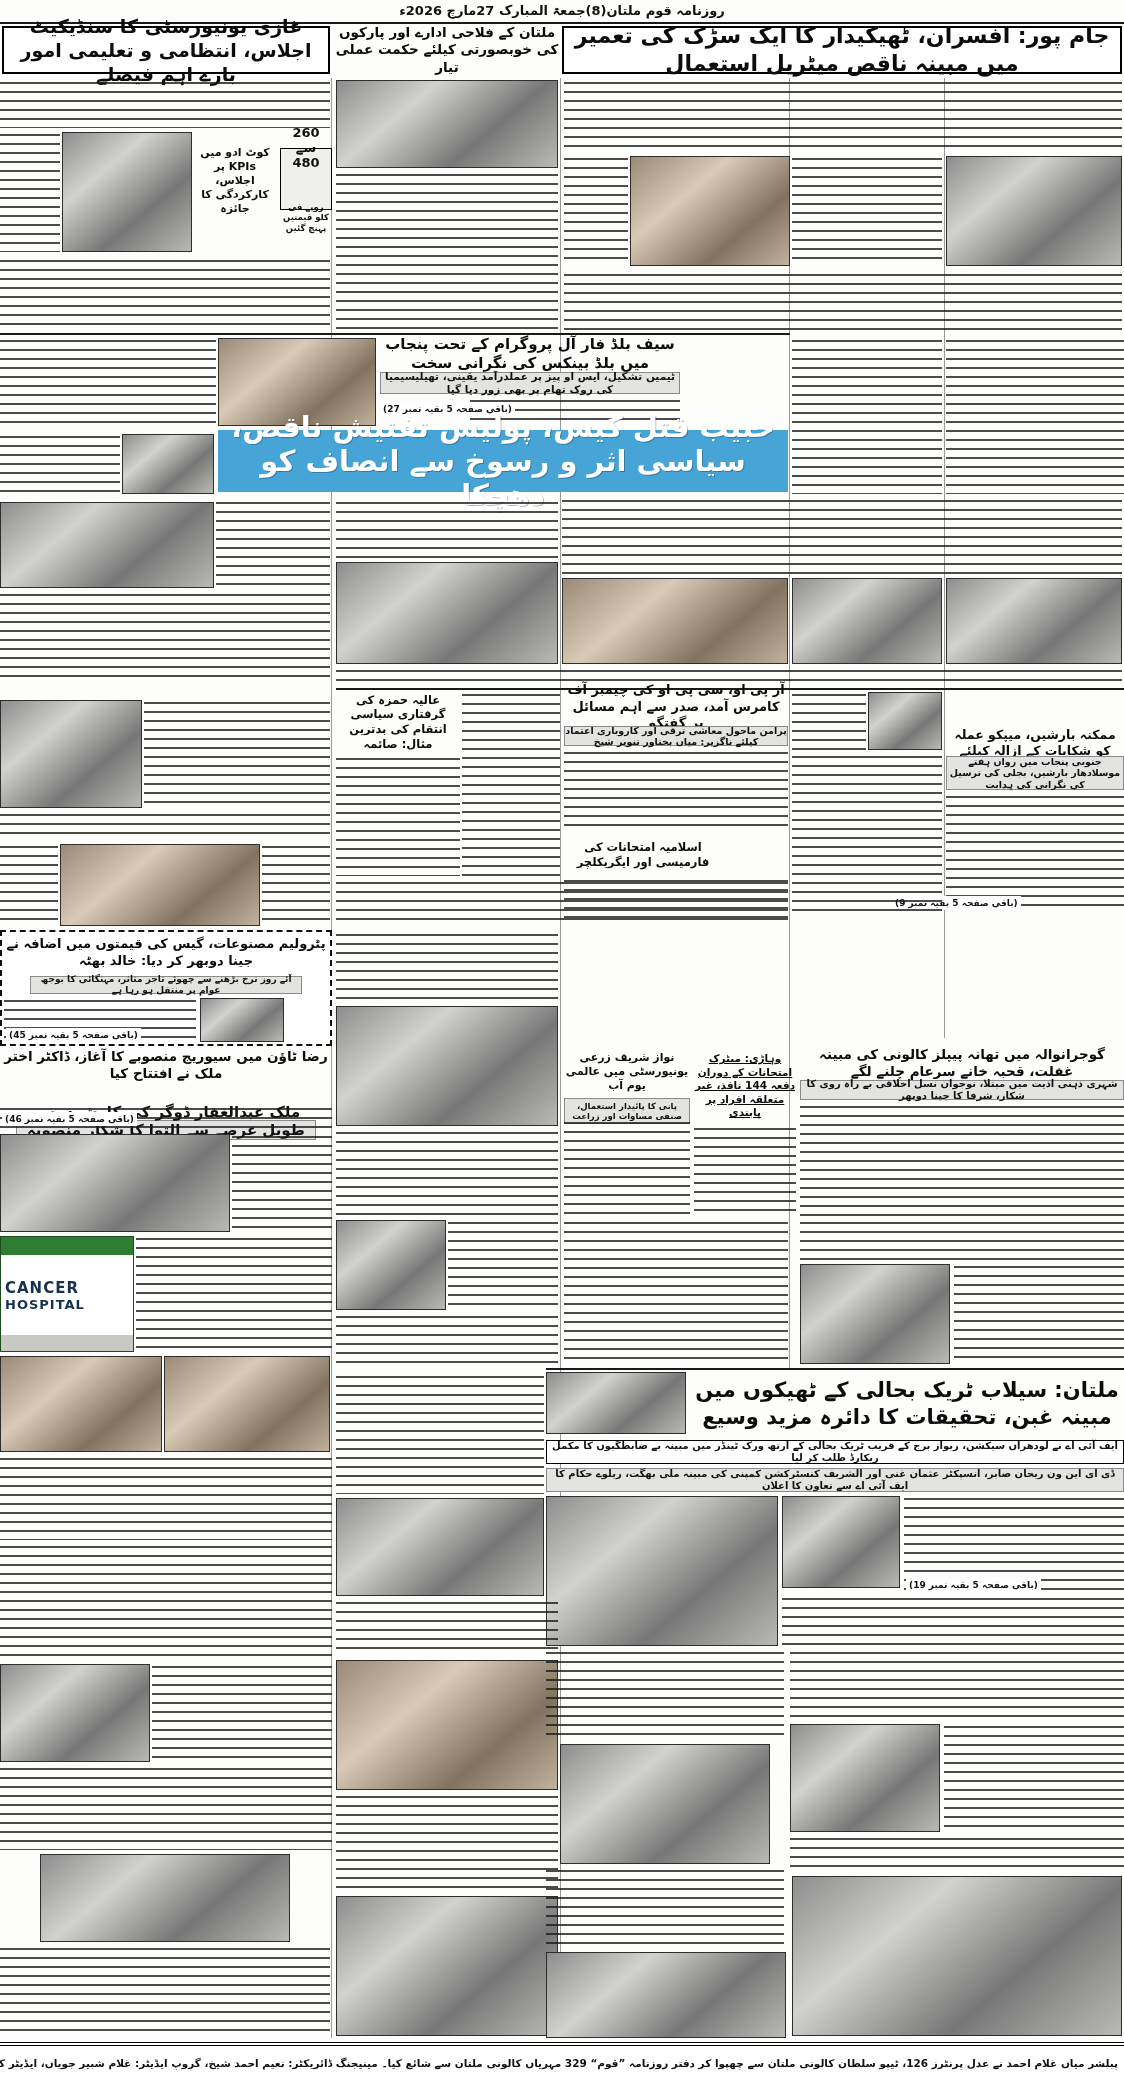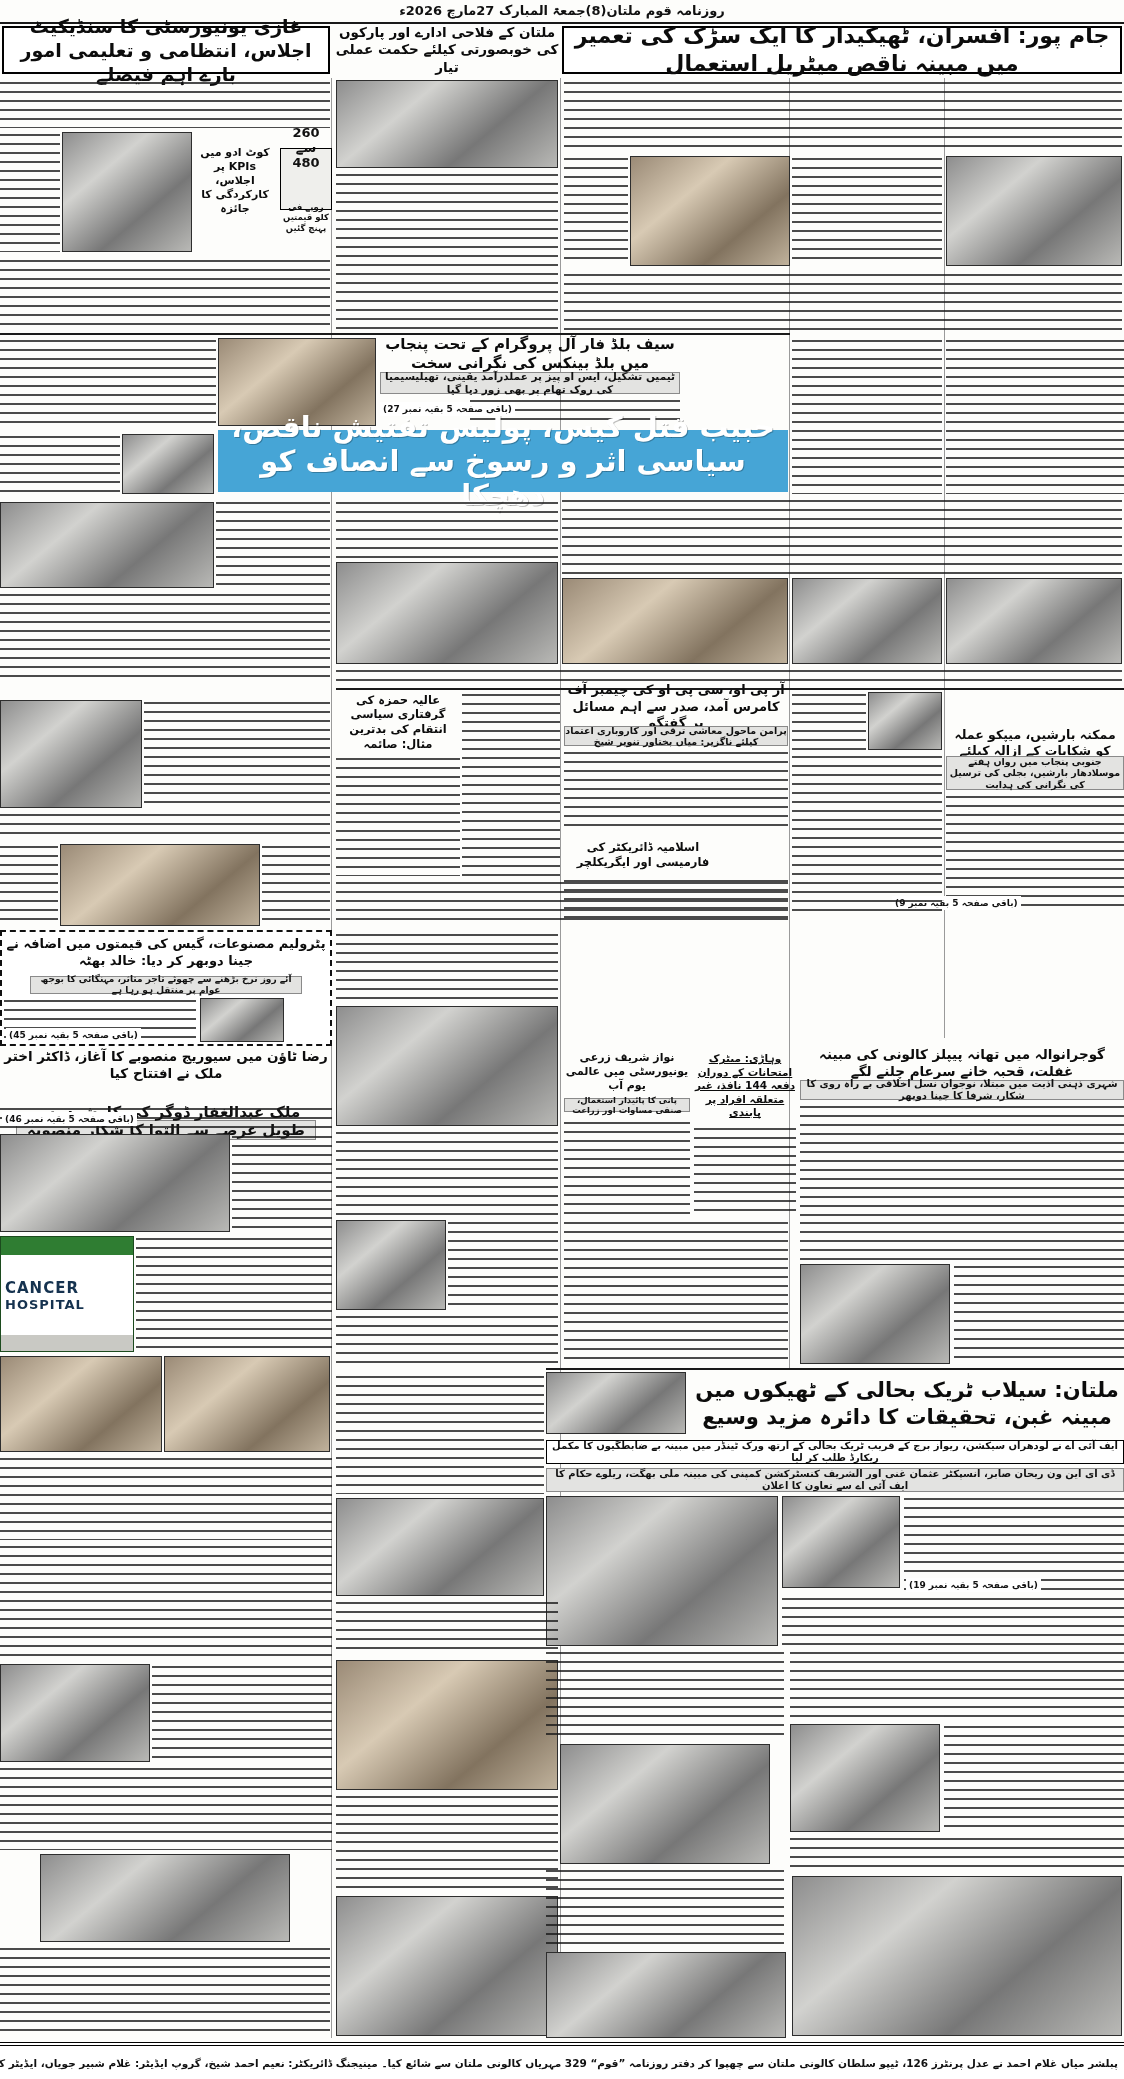--- a/index.html
+++ b/index.html
@@ -112,21 +112,21 @@
   <div class="abs h" style="left:564px;top:692px;width:224px;height:30px;font-size:13px;">آر پی او، سی پی او کی چیمبر آف کامرس آمد، صدر سے اہم مسائل پر گفتگو</div>
   <div class="abs subband" style="left:564px;top:726px;width:224px;height:20px;font-size:9.5px;">پرامن ماحول معاشی ترقی اور کاروباری اعتماد کیلئے ناگزیر: میاں بختاور تنویر شیخ</div>
   <div class="abs tx" style="left:564px;top:750px;width:224px;height:82px;"></div>
   <div class="abs ph" style="left:868px;top:692px;width:74px;height:58px;"></div>
   <div class="abs tx" style="left:792px;top:692px;width:74px;height:58px;"></div>
   <div class="abs tx" style="left:792px;top:754px;width:150px;height:124px;"></div>
   <div class="abs h" style="left:946px;top:720px;width:178px;height:62px;font-size:12.5px;">ممکنہ بارشیں، میپکو عملہ کو شکایات کے ازالہ کیلئے الرٹ رہنے کا حکم</div>
   <div class="abs subband" style="left:946px;top:756px;width:178px;height:34px;font-size:9.5px;">جنوبی پنجاب میں رواں ہفتے موسلادھار بارشیں، بجلی کی ترسیل کی نگرانی کی ہدایت</div>
   <div class="abs tx" style="left:946px;top:794px;width:178px;height:118px;"></div>
   <div class="jump" style="left:892px;top:896px;">(باقی صفحہ 5 بقیہ نمبر 9)</div>
-  <div class="abs h" style="left:564px;top:836px;width:158px;height:38px;font-size:11.5px;">اسلامیہ ڈائریکٹر کی فارمیسی اور ایگریکلچر</div>
+  <div class="abs h" style="left:564px;top:836px;width:158px;height:38px;font-size:11.5px;">اسلامیہ امتحانات کی فارمیسی اور ایگریکلچر</div>
   <div class="abs tx" style="left:564px;top:878px;width:224px;height:44px;"></div>
   <div class="abs ph" style="left:0;top:700px;width:142px;height:108px;"></div>
   <div class="abs tx" style="left:144px;top:700px;width:186px;height:108px;"></div>
   <div class="abs tx" style="left:0;top:812px;width:330px;height:28px;"></div>
   <div class="abs ph sepia" style="left:60px;top:844px;width:200px;height:82px;"></div>
   <div class="abs tx" style="left:0;top:844px;width:58px;height:82px;"></div>
   <div class="abs tx" style="left:262px;top:844px;width:68px;height:82px;"></div>
   <div class="abs tx" style="left:792px;top:880px;width:150px;height:32px;"></div>
   <div class="abs tx" style="left:336px;top:880px;width:452px;height:46px;"></div>
 
@@ -151,21 +151,21 @@
       <span class="t2">HOSPITAL</span>
     </div>
     <div class="foot"></div>
   </div>
   <div class="abs tx" style="left:136px;top:1236px;width:196px;height:116px;"></div>
   <div class="abs ph sepia" style="left:0;top:1356px;width:162px;height:96px;"></div>
   <div class="abs ph sepia" style="left:164px;top:1356px;width:166px;height:96px;"></div>
   <div class="abs tx" style="left:0;top:1456px;width:332px;height:84px;"></div>
 
   <div class="abs h" style="left:564px;top:1050px;width:126px;height:44px;font-size:11px;">نواز شریف زرعی یونیورسٹی میں عالمی یوم آب</div>
-  <div class="abs subband" style="left:564px;top:1098px;width:126px;height:14px;font-size:8.5px;">پانی کا پائیدار استعمال، صنفی مساوات اور زراعت</div>
+  <div class="abs subband" style="left:564px;top:1098px;width:126px;height:26px;font-size:8.5px;">پانی کا پائیدار استعمال، صنفی مساوات اور زراعت</div>
   <div class="abs tx" style="left:564px;top:1120px;width:126px;height:96px;"></div>
   <div class="abs h" style="left:694px;top:1050px;width:102px;height:72px;font-size:10.5px;text-decoration:underline;">وہاڑی: میٹرک امتحانات کے دوران دفعہ 144 نافذ، غیر متعلقہ افراد پر پابندی</div>
   <div class="abs tx" style="left:694px;top:1126px;width:102px;height:90px;"></div>
   <div class="abs h" style="left:800px;top:1050px;width:324px;height:26px;font-size:13.5px;">گوجرانوالہ میں تھانہ پیپلز کالونی کی مبینہ غفلت، قحبہ خانے سرعام چلنے لگے</div>
   <div class="abs subband" style="left:800px;top:1080px;width:324px;height:20px;font-size:10px;">شہری ذہنی اذیت میں مبتلا، نوجوان نسل اخلاقی بے راہ روی کا شکار، شرفا کا جینا دوبھر</div>
   <div class="abs tx" style="left:800px;top:1104px;width:324px;height:112px;"></div>
 
   <div class="abs tx" style="left:336px;top:932px;width:222px;height:70px;"></div>
   <div class="abs ph" style="left:336px;top:1006px;width:222px;height:120px;"></div>
   <div class="abs tx" style="left:336px;top:1130px;width:222px;height:86px;"></div>

